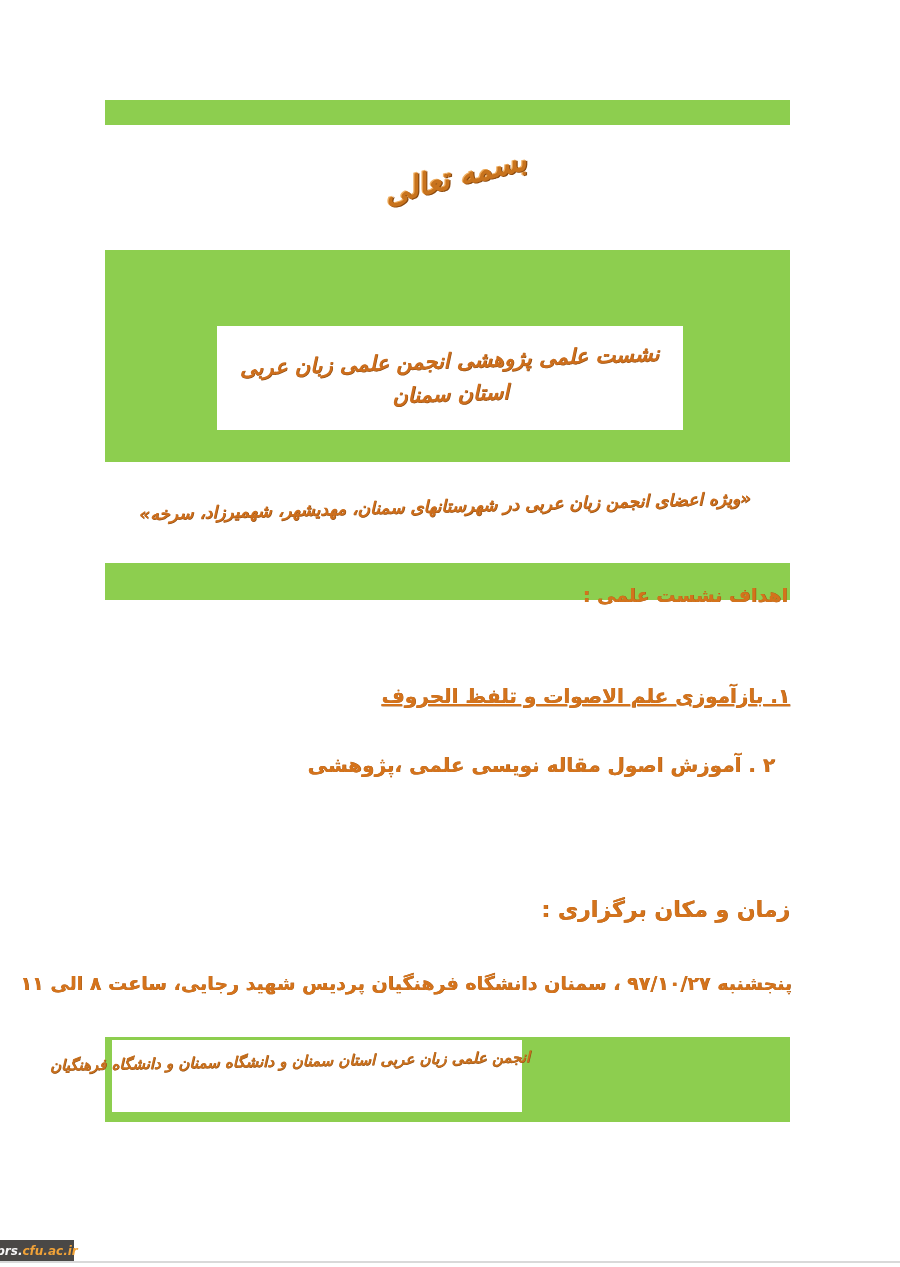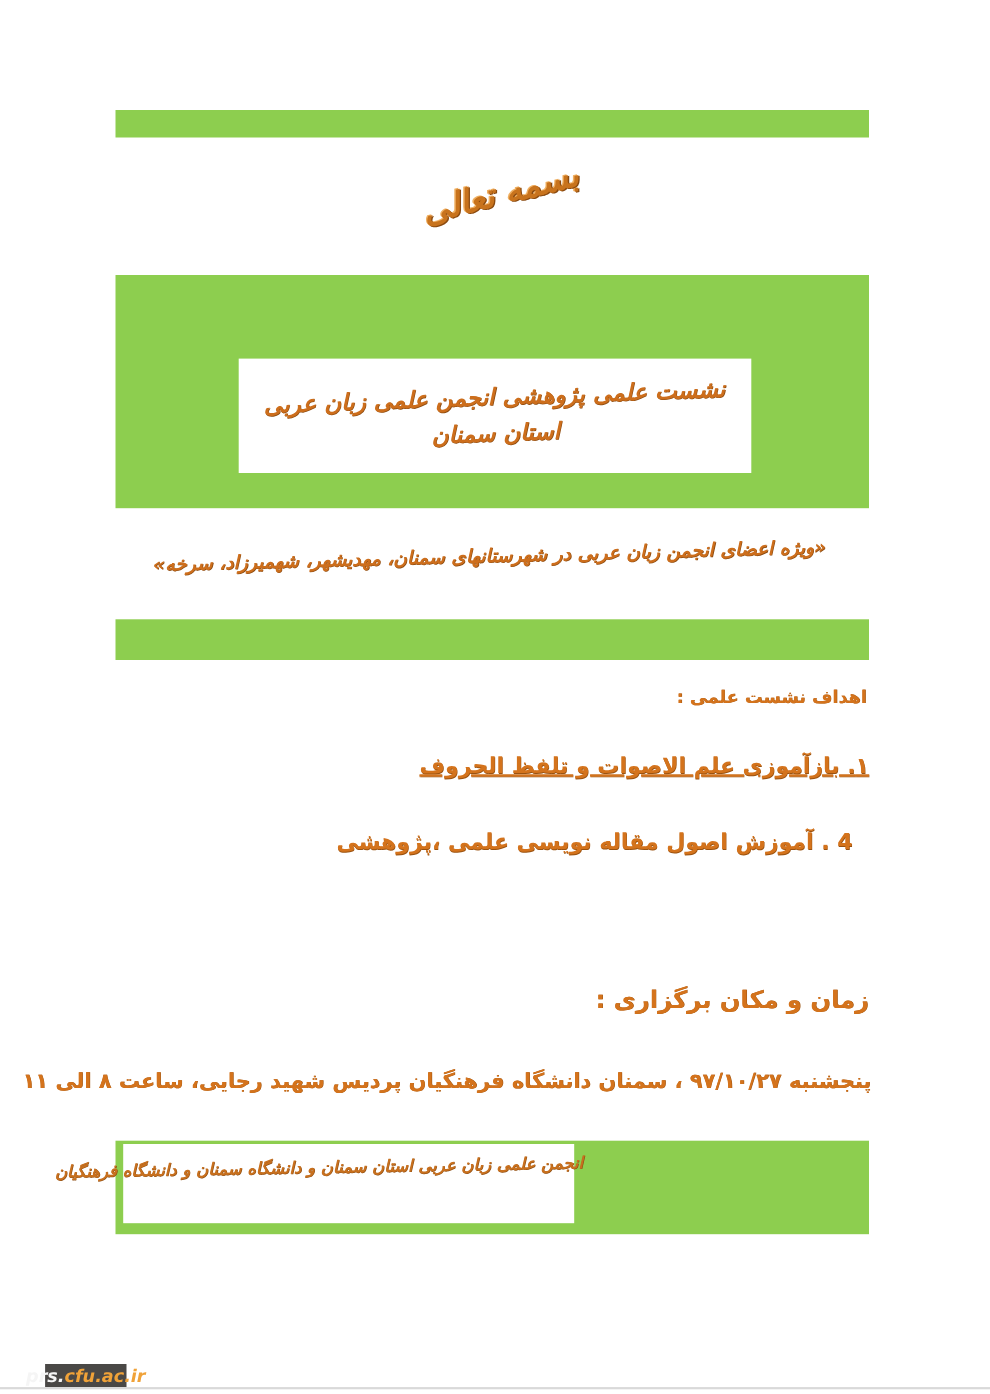--- a/index.html
+++ b/index.html
@@ -32,37 +32,37 @@
     display:flex;align-items:center;justify-content:center;
     color:#cd6e1c;font-size:17px;font-weight:bold;font-style:italic;
     text-align:center;transform:rotate(-1.5deg);
     text-shadow:0.5px 0.5px 0 #8a4a10;
   }
   .bar-mid{left:105px;top:563px;width:685px;height:37px;}
   .orange-line{
     color:#d4731c;font-weight:bold;direction:rtl;text-align:right;white-space:nowrap;
     text-shadow:0.4px 0.4px 0 #9a5210;
   }
-  .goals-heading{right:112px;top:624px;font-size:16px;}
+  .goals-heading{right:112px;top:584px;font-size:19px;}
   .goal-1{right:110px;top:684px;font-size:20px;text-decoration:underline;}
   .goal-2{right:125px;top:753px;font-size:20px;}
   .venue-heading{right:110px;top:897px;font-size:22px;}
   .venue-line{right:108px;top:972px;font-size:19px;}
   .bottom-band{left:105px;top:1037px;width:685px;height:85px;}
   .footer-box{left:112px;top:1040px;width:410px;height:72px;background:#ffffff;}
   .footer-text{
     left:85px;top:1052px;width:445px;
     color:#c8701e;font-size:15px;font-weight:bold;font-style:italic;
     direction:rtl;text-align:center;white-space:nowrap;transform:rotate(-1deg);
     text-shadow:0.4px 0.4px 0 #8a4a10;
   }
   .badge{
     left:0;top:1240px;width:74px;height:21px;background:#4a4846;
     display:flex;align-items:center;justify-content:center;
-    font-size:16px;font-weight:bold;font-style:italic;letter-spacing:0px;margin-left:41px;
+    font-size:12px;font-weight:bold;font-style:italic;letter-spacing:0px;
   }
   .badge .prefix{color:#f5f5f5;}
   .badge .domain{color:#f0a238;text-align:right;}
   .bottom-line{left:0;top:1261px;width:900px;height:2px;background:#d9d9d9;}
 </style>
 </head>
 <body>
 
 <div class="abs green bar-top"></div>
 
@@ -79,21 +79,21 @@
 <div class="abs subtitle">
   <span dir="rtl">«ویژه اعضای انجمن زبان عربی در شهرستانهای سمنان، مهدیشهر، شهمیرزاد، سرخه»</span>
 </div>
 
 <div class="abs green bar-mid"></div>
 
 <div class="abs orange-line goals-heading" dir="rtl">اهداف نشست علمی :</div>
 
 <div class="abs orange-line goal-1" dir="rtl">۱. بازآموزی علم الاصوات و تلفظ الحروف</div>
 
-<div class="abs orange-line goal-2" dir="rtl">4 . آموزش اصول مقاله نویسی علمی ،پژوهشی</div>
+<div class="abs orange-line goal-2" dir="rtl">۲ . آموزش اصول مقاله نویسی علمی ،پژوهشی</div>
 
 <div class="abs orange-line venue-heading" dir="rtl">زمان و مکان برگزاری :</div>
 
 <div class="abs orange-line venue-line" dir="rtl">پنجشنبه ۹۷/۱۰/۲۷ ، سمنان دانشگاه فرهنگیان پردیس شهید رجایی، ساعت ۸ الی ۱۱</div>
 
 <div class="abs green bottom-band"></div>
 <div class="abs footer-box"></div>
 <div class="abs footer-text">انجمن علمی زبان عربی استان سمنان و دانشگاه سمنان و دانشگاه فرهنگیان</div>
 
 <div class="abs badge">

